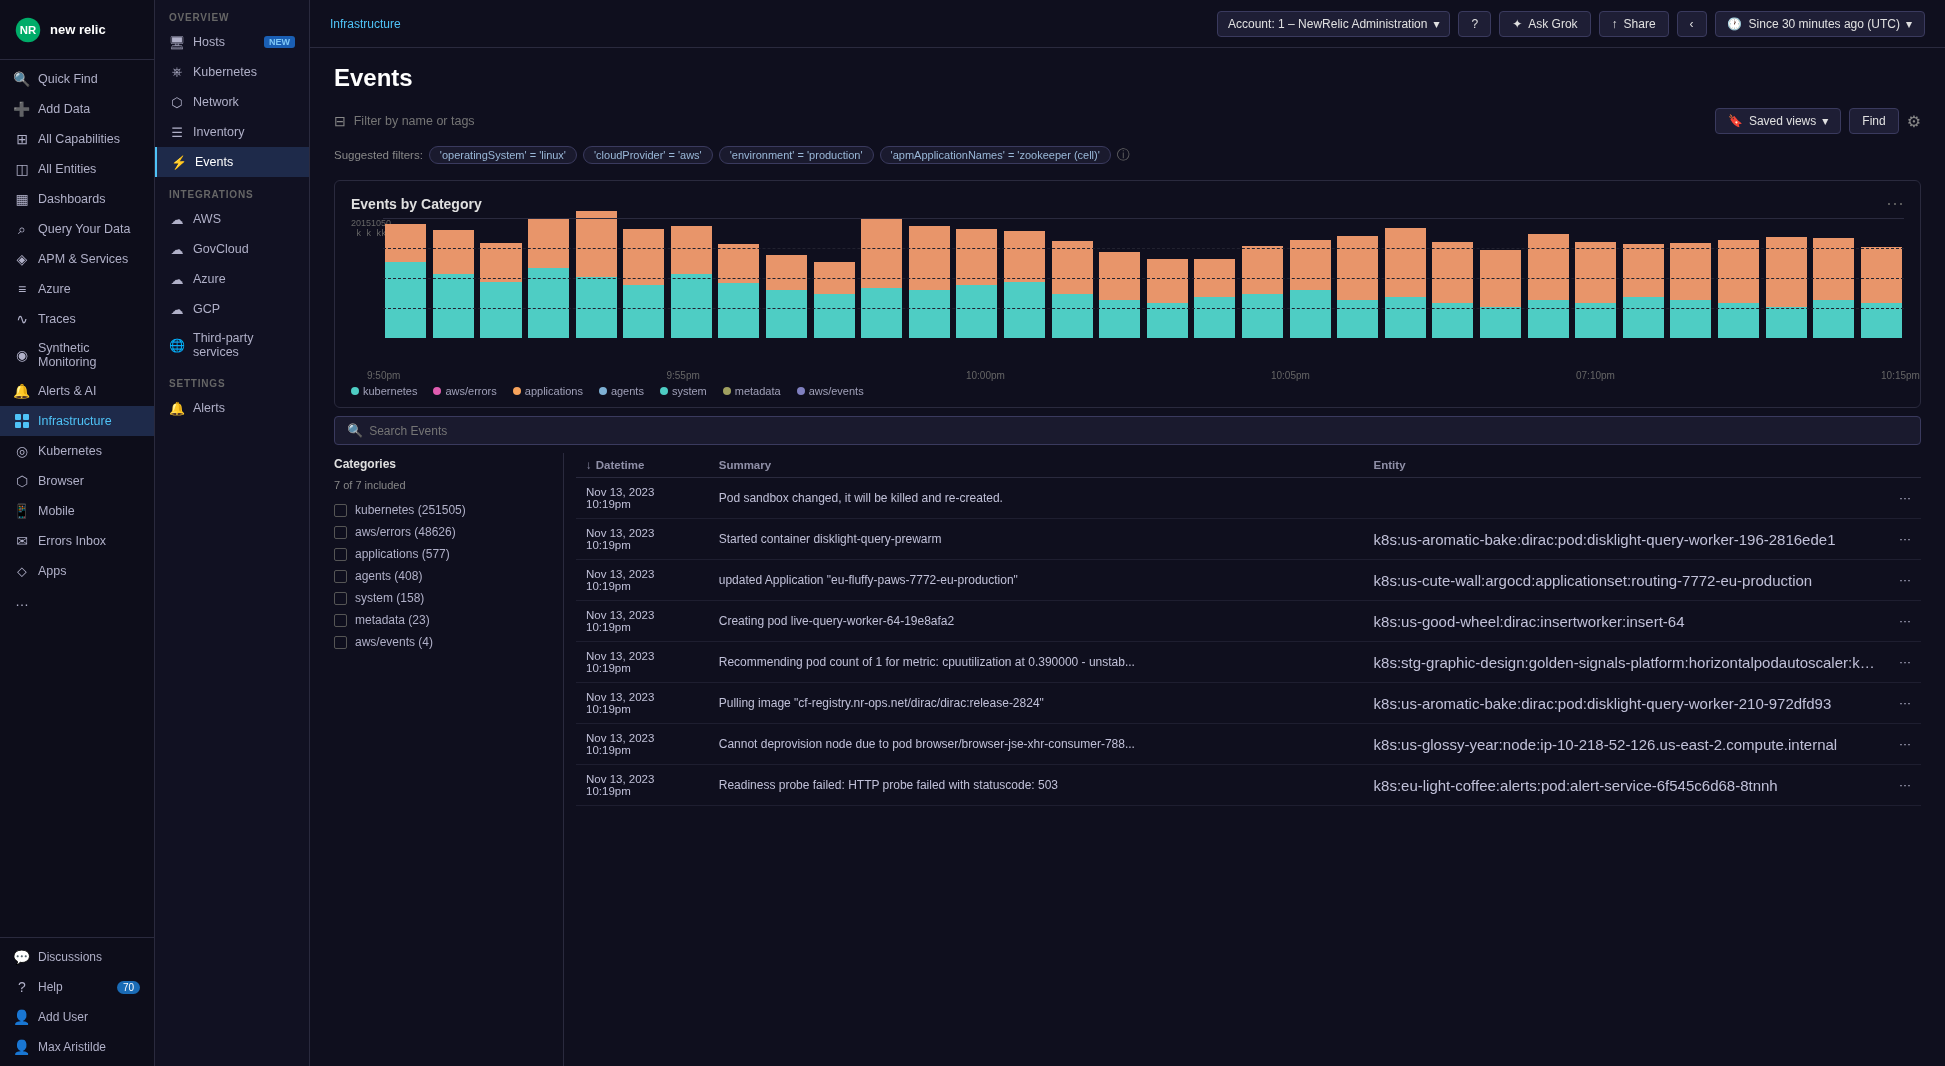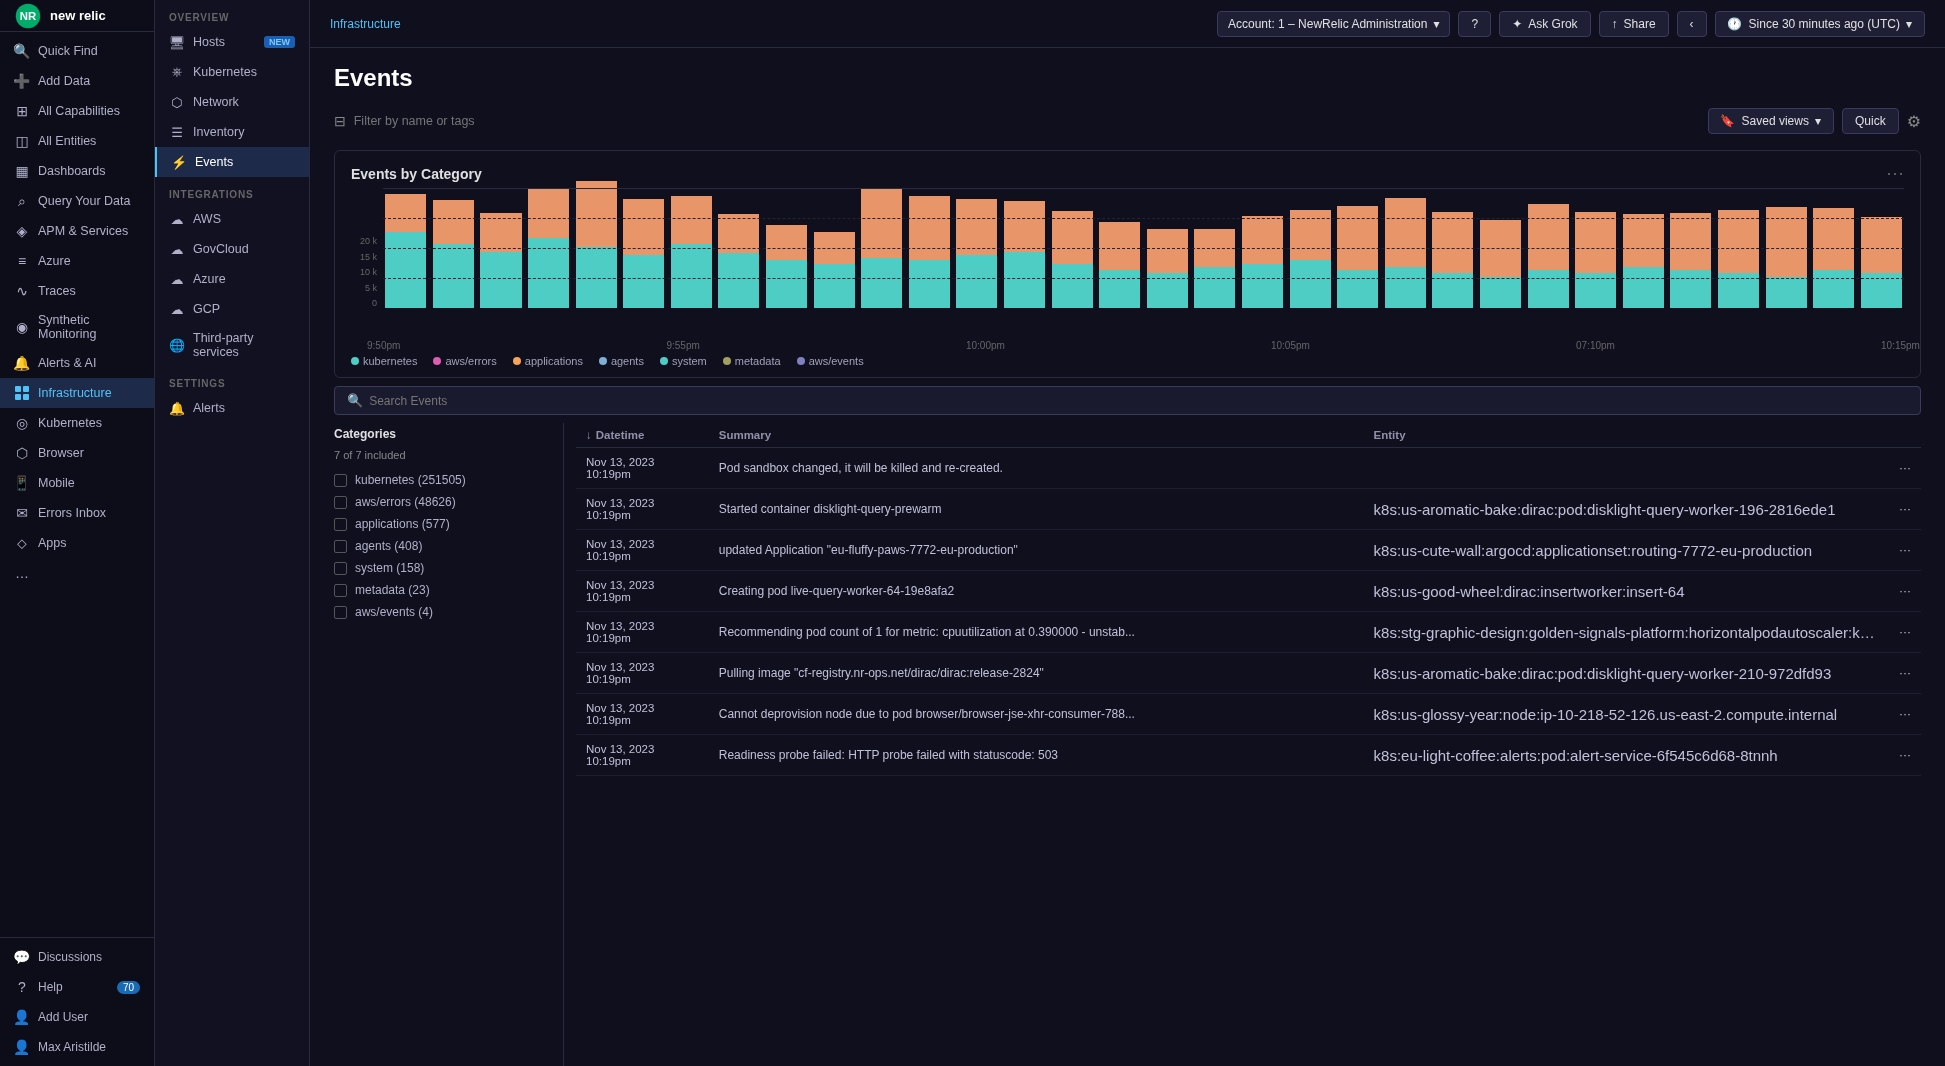--- a/index.html
+++ b/index.html
@@ -14,21 +14,21 @@
       height: 100%;
       border-right: 1px solid #2a2a3e;
       flex-shrink: 0;
     }
     .logo-area {
       padding: 12px 14px;
       display: flex;
       align-items: center;
       gap: 8px;
       border-bottom: 1px solid #2a2a3e;
-      height: 32px;
+      height: 60px;
     }
     .logo-icon {
       width: 28px;
       height: 28px;
     }
     .sidebar-nav {
       flex: 1;
       overflow-y: auto;
       padding: 4px 0;
     }
@@ -637,36 +637,44 @@
     <span class="filter-icon">⊟</span>
     <input class="filter-input" type="text" placeholder="Filter by name or tags" style="">
     <div style="flex:1; display:flex; align-items:center; gap:6px; flex-wrap:wrap;">
     </div>
     <button class="saved-views-btn">
       <span>🔖</span>
       <span>Saved views</span>
       <span>▾</span>
     </button>
     <button class="save-btn">
-      <span>Quick</span>
+      <span>Find</span>
     </button>
     <button class="settings-icon-btn">
       <span>⚙</span>
     </button>
   </div>
 
+  <div class="suggested-filters">
+    <span class="suggested-label">Suggested filters:</span>
+    <span class="sug-pill">'operatingSystem' = 'linux'</span>
+    <span class="sug-pill">'cloudProvider' = 'aws'</span>
+    <span class="sug-pill">'environment' = 'production'</span>
+    <span class="sug-pill">'apmApplicationNames' = 'zookeeper (cell)'</span>
+    <span class="info-icon">ⓘ</span>
+  </div>
 
   <div class="chart-section">
     <div class="chart-header">
       <span class="chart-title">Events by Category</span>
       <span class="chart-more">···</span>
     </div>
     <div class="chart-container">
       <div style="display:flex; position:relative; height:140px; padding-left:32px;">
-        <div style="position:absolute; left:0; top:0; bottom:20px; width:30px; display:flex; flex-direction:column; justify-content:space-between; font-size:9px; color:#666; text-align:right; padding-right:4px;margin-top:48px;">
+        <div style="position:absolute; left:0; top:0; bottom:20px; width:30px; display:flex; flex-direction:row; justify-content:space-between; font-size:9px; color:#666; text-align:right; padding-right:4px;">
           <span>20 k</span>
           <span>15 k</span>
           <span>10 k</span>
           <span>5 k</span>
           <span>0</span>
         </div>
         <div id="bars-area" style="display:flex; align-items:flex-end; gap:2px; flex:1; height:120px; padding-bottom:0; position:relative;">
 
           <div style="position:absolute; top:0; left:0; right:0; border-top:1px solid #2a2a3e;"></div>
           <div style="position:absolute; top:25%; left:0; right:0; border-top:1px dashed #222230;"></div>

